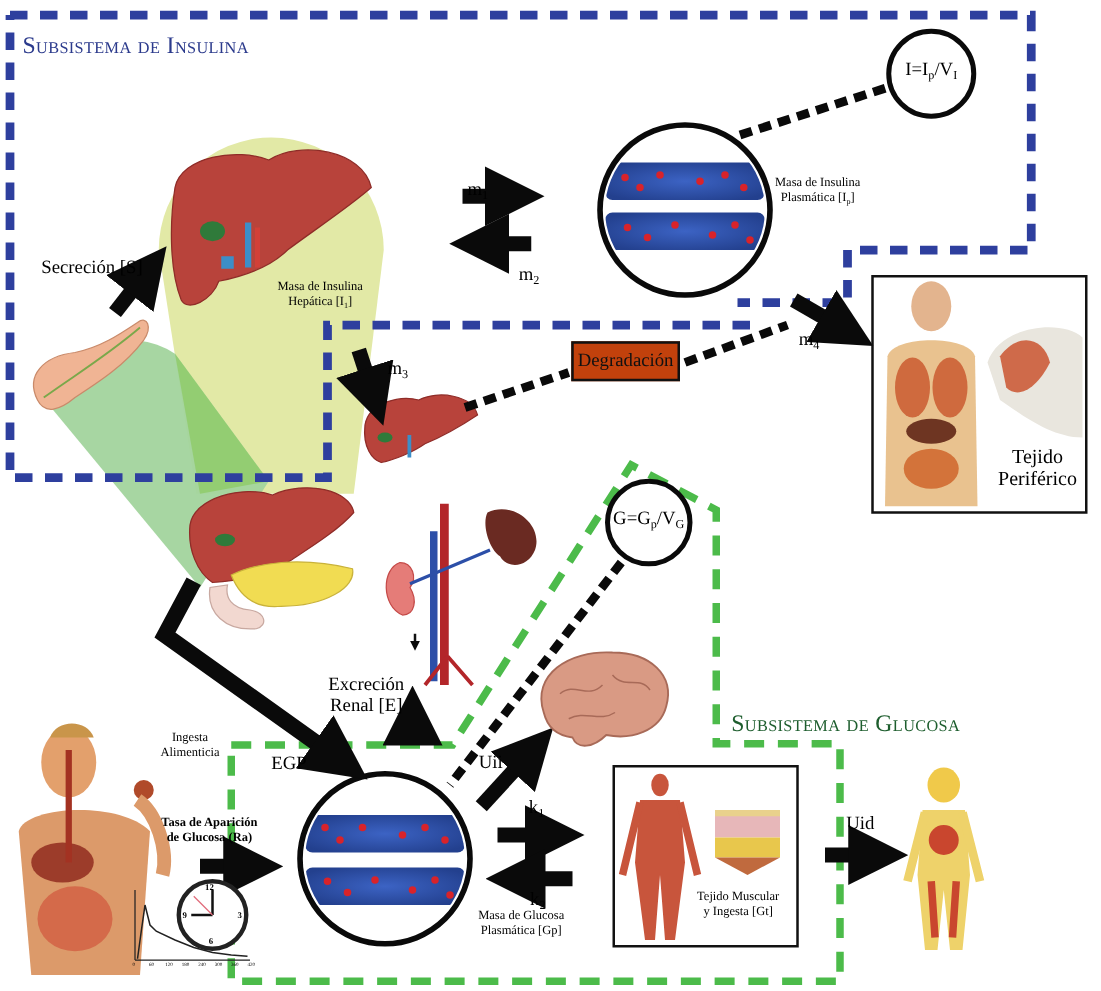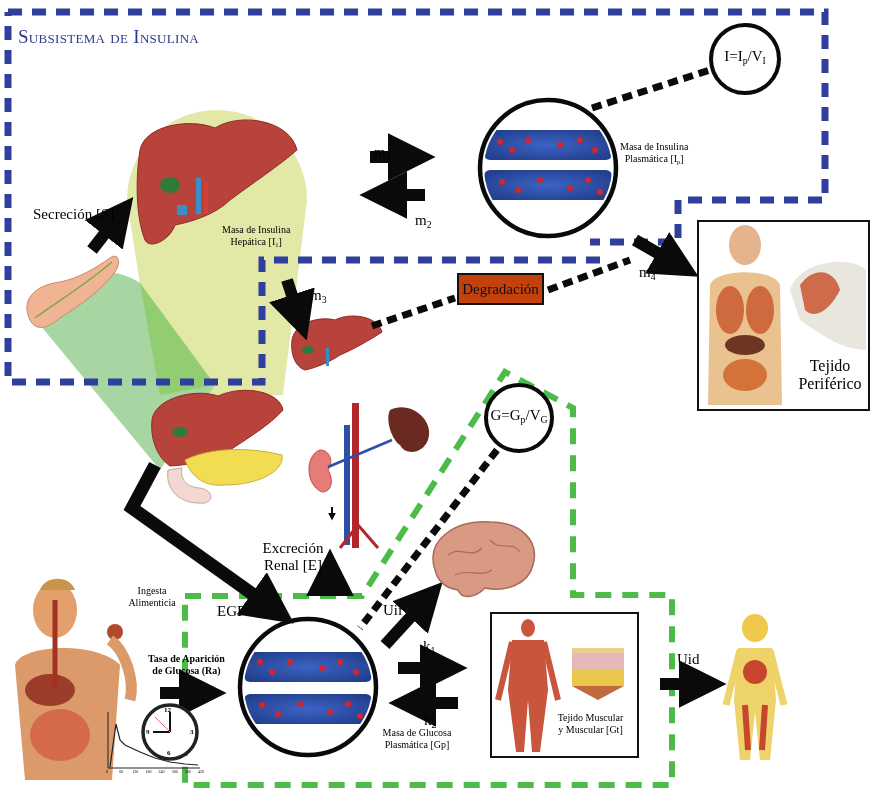--- a/index.html
+++ b/index.html
@@ -217,20 +217,23 @@
   <g>
     <line x1="108" y1="712" x2="108" y2="768" stroke="#222" stroke-width="1"></line>
     <line x1="108" y1="768" x2="200" y2="768" stroke="#222" stroke-width="1"></line>
     <polyline points="110,767 113,745 116,724 120,740 125,745 140,752 155,758 170,762 185,764 198,765" fill="none" stroke="#222" stroke-width="1.2"></polyline>
   </g>
 </svg>
 
 <div class="title" style="left:18px;top:26px;">
   <span style="color:#2b3a8c">Subsistema de Insulina</span>
 </div>
+<div class="title" style="left:585px;top:569px;">
+  <span style="color:#1e5e2e">Subsistema de Glucosa</span>
+</div>
 
 <div class="lbl big" style="left:33px;top:206px;">Secreción [S]</div>
 
 <div class="lbl small center" style="left:222px;top:224px;">
   <div>Masa de Insulina</div>
   <div><span>Hepática [I</span><sub>1</sub><span>]</span></div>
 </div>
 
 <div class="lbl small center" style="left:620px;top:141px;">
   <div>Masa de Insulina</div>
@@ -261,39 +264,39 @@
   <div>Renal [E]</div>
 </div>
 
 <div class="lbl small center" style="left:122px;top:585px;width:60px;">
   <div>Ingesta</div>
   <div>Alimenticia</div>
 </div>
 
 <div class="lbl big" style="left:217px;top:603px;">EGP</div>
 
-<div class="lbl small center" style="left:139px;top:653px;width:95px;font-weight:bold;">
+<div class="lbl small center" style="left:120px;top:653px;width:95px;font-weight:bold;">
   <div>Tasa de Aparición</div>
   <div>de Glucosa (Ra)</div>
 </div>
 
 <div class="lbl big" style="left:383px;top:602px;">Uii</div>
 <div class="lbl big" style="left:423px;top:638px;"><span>k</span><sub>1</sub></div>
 <div class="lbl big" style="left:424px;top:712px;"><span>k</span><sub>2</sub></div>
 <div class="lbl big" style="left:677px;top:651px;">Uid</div>
 
 <div class="lbl small center" style="left:372px;top:727px;width:90px;">
   <div>Masa de Glucosa</div>
   <div>Plasmática [Gp]</div>
 </div>
 
 <div class="box" style="left:490px;top:612px;width:149px;height:146px;background:transparent;"></div>
 <div class="lbl small center" style="left:548px;top:712px;width:85px;">
   <div>Tejido Muscular</div>
-  <div>y Muscular [Gt]</div>
+  <div>y Ingesta [Gt]</div>
 </div>
 
 <div class="lbl" style="left:164px;top:706px;font-size:7px;font-weight:bold;text-align:right;">12</div>
 <div class="lbl" style="left:190px;top:728px;font-size:7px;font-weight:bold;">3</div>
 <div class="lbl" style="left:167px;top:749px;font-size:7px;font-weight:bold;">6</div>
 <div class="lbl" style="left:146px;top:728px;font-size:7px;font-weight:bold;">9</div>
 
 <div id="mini-ticks">
       <div class="lbl" style="left: 106px; top: 770px; font-size: 4px;">0</div>
       <div class="lbl" style="left: 119.143px; top: 770px; font-size: 4px;">60</div>

